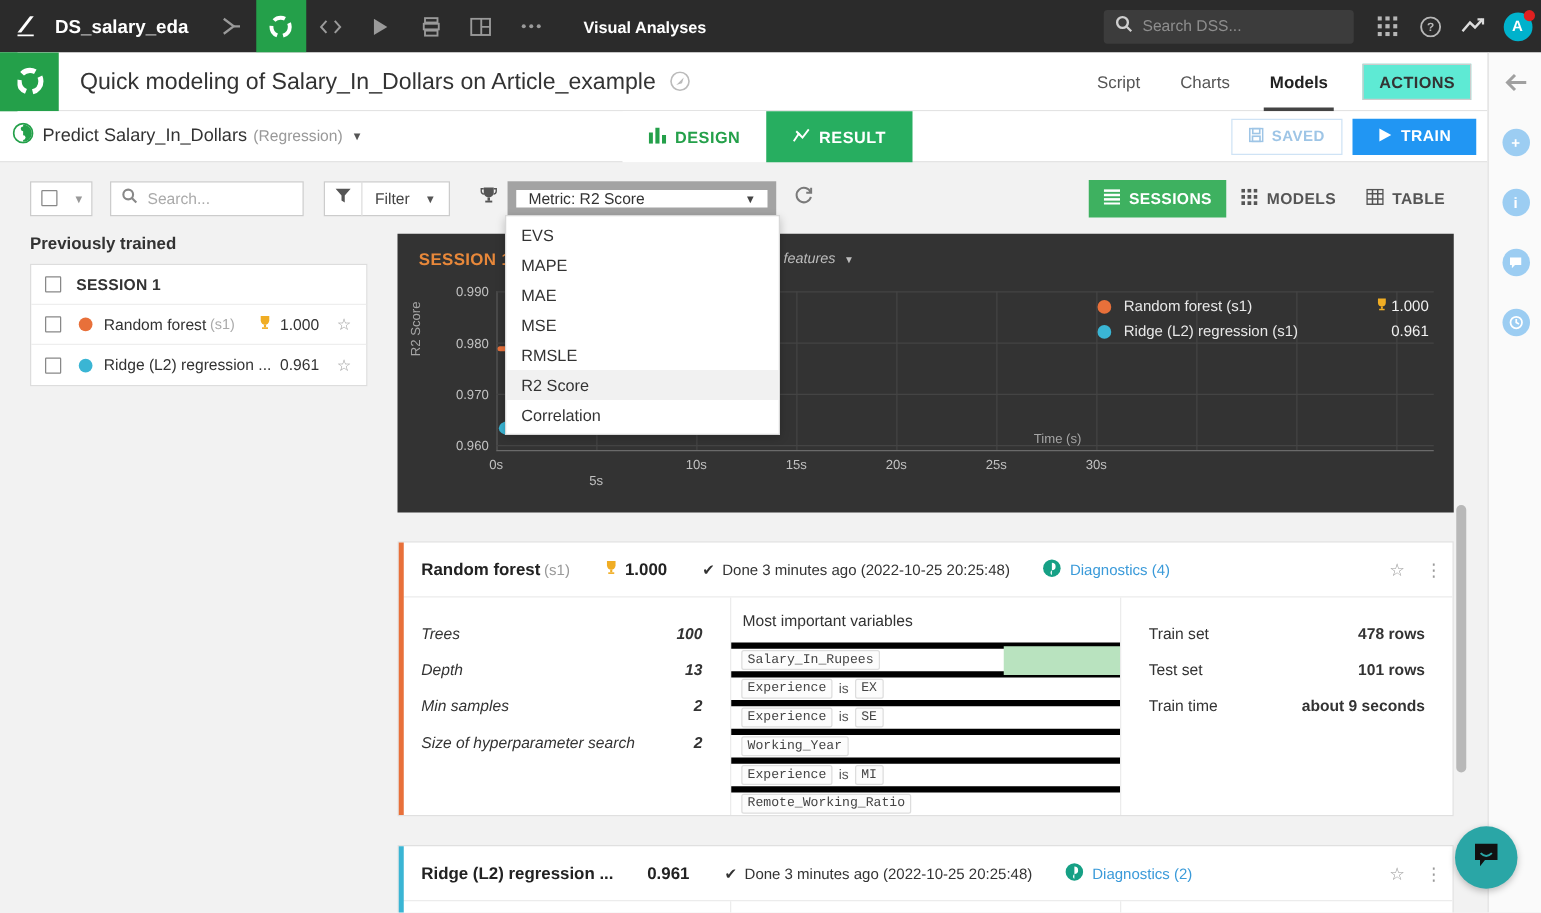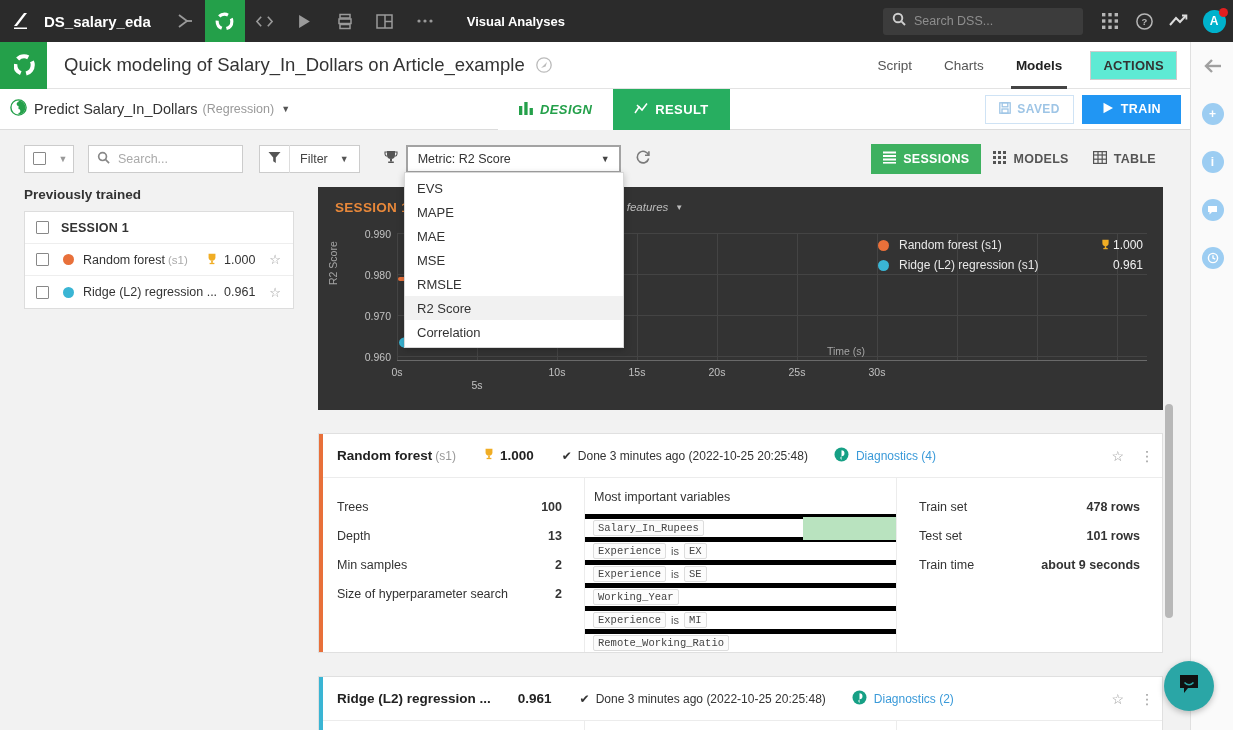--- a/index.html
+++ b/index.html
@@ -64,21 +64,21 @@
   }
   .predict-wrap { display: flex; align-items: center; padding-left: 10px; }
   .predict-txt { font-size: 14.5px; color: #333; margin-left: 7px; }
   .predict-sub { color: #999; font-size: 12.5px; margin-left: 5px; }
   .caret-dn { margin-left: 7px; color: #555; font-size: 9px; }
   .seg-wrap { position: absolute; left: 498px; top: 0; height: 41px; display: flex; }
   .seg {
     display: flex; align-items: center; gap: 7px; padding: 0 21px; height: 41px;
     font-size: 13px; font-weight: 700; letter-spacing: .4px;
   }
-  .seg.design { color: #24a04a; background: #fff; font-style: italic; }
+  .seg.design { color: #24a04a; background: #fff; }
   .seg.result { color: #fff; background: #27ae60; }
   .sub-spacer { flex: 1; }
   .btn-saved {
     display: flex; align-items: center; gap: 6px; border: 1px solid #cfe3f5; color: #9ec5e6;
     background: #fff; font-size: 12px; font-weight: 700; letter-spacing: .4px; padding: 6px 13px; margin-right: 8px;
   }
   .btn-train {
     display: flex; align-items: center; gap: 7px; background: #2196f3; color: #fff;
     font-size: 12.5px; font-weight: 700; letter-spacing: .4px; padding: 7px 20px; margin-right: 9px; border: none;
   }
@@ -101,21 +101,21 @@
     margin-left: 16px; height: 28px; border: 1px solid #ccc; background: #fff; display: flex; align-items: center;
   }
   .filter-box .fi { padding: 0 8px; color: #555; }
   .filter-box .flabel { font-size: 12.5px; color: #444; border-left: 1px solid #ddd; padding: 0 12px 0 10px; height:28px; display:flex; align-items:center;}
   .filter-box .fcar { padding-right: 10px; color: #555; font-size: 9px; }
   .metric-box {
     margin-left: 16px; height: 28px; display: flex; align-items: center; position: relative;
   }
   .metric-trophy { padding: 0 8px; }
   .metric-select {
-    width: 215px; height: 28px; border: 2px solid #a3a3a3; background: #fff;
+    width: 215px; height: 28px; border: 7px solid #a3a3a3; background: #fff;
     display: flex; align-items: center; justify-content: space-between; padding: 0 9px 0 10px;
     font-size: 12.5px; color: #333;
   }
   .refresh-ic { margin-left: 14px; color: #7a7a7a; }
   .tb-spacer { flex: 1; }
   .view-btns { display: flex; align-items: center; margin-right: 22px; }
   .vbtn { display: flex; align-items: center; gap: 7px; font-size: 12.5px; font-weight: 700; letter-spacing: .3px; padding: 7px 12px; color: #555; }
   .vbtn.active { background: #3eb160; color: #fff; }
 
   
@@ -177,21 +177,21 @@
   .mcard .accent { position: absolute; left: 0; top: 0; bottom: 0; width: 4px; }
   .mc-hdr { height: 44px; display: flex; align-items: center; padding-left: 18px; border-bottom: 1px solid #ececec; }
   .mc-name { font-size: 13.5px; font-weight: 700; color: #222; }
   .mc-sid { color: #999; font-weight: 400; font-size: 12px; margin-left: 3px; }
   .mc-score { font-size: 13.5px; color: #222; font-weight: 600; margin-left: 27px; display:flex; align-items:center; gap:5px;}
   .mc-done { font-size: 12px; color: #333; margin-left: 28px; display: flex; align-items: center; gap: 6px; }
   .mc-diag { font-size: 12px; color: #3a9ad9; margin-left: 26px; display: flex; align-items: center; gap: 7px; }
   .mc-fill { flex: 1; }
   .mc-ic { color: #999; font-size: 14px; padding: 0 8px; }
   .mc-body { display: flex; min-height: 170px; }
-  .mc-left { width: 265px; padding: 22px 22px 10px 18px; }
+  .mc-left { width: 265px; padding: 22px 22px 10px 18px; font-style: italic; }
   .prow { display: flex; font-size: 12.5px; color: #333; margin-bottom: 15px; }
   .prow .pk { flex: 1; }
   .prow .pv { font-weight: 700; }
   .mc-mid { width: 313px; border-left: 1px solid #ececec; border-right: 1px solid #ececec; padding: 12px 0 0 0; }
   .mid-title { font-size: 12.5px; color: #333; padding: 0 0 10px 9px; }
   .vrow { display: flex; align-items: center; height: 23px; border-top: 5px solid #000000; text-align: center; }
   .vrow .vleft { width: 218px; padding-left: 8px; display: flex; align-items: center; gap: 5px; }
   .vrow .vbar { flex: 1; height: 23px; }
   .code {
     font-family: "Liberation Mono", monospace; font-size: 10.5px; color: #444;

